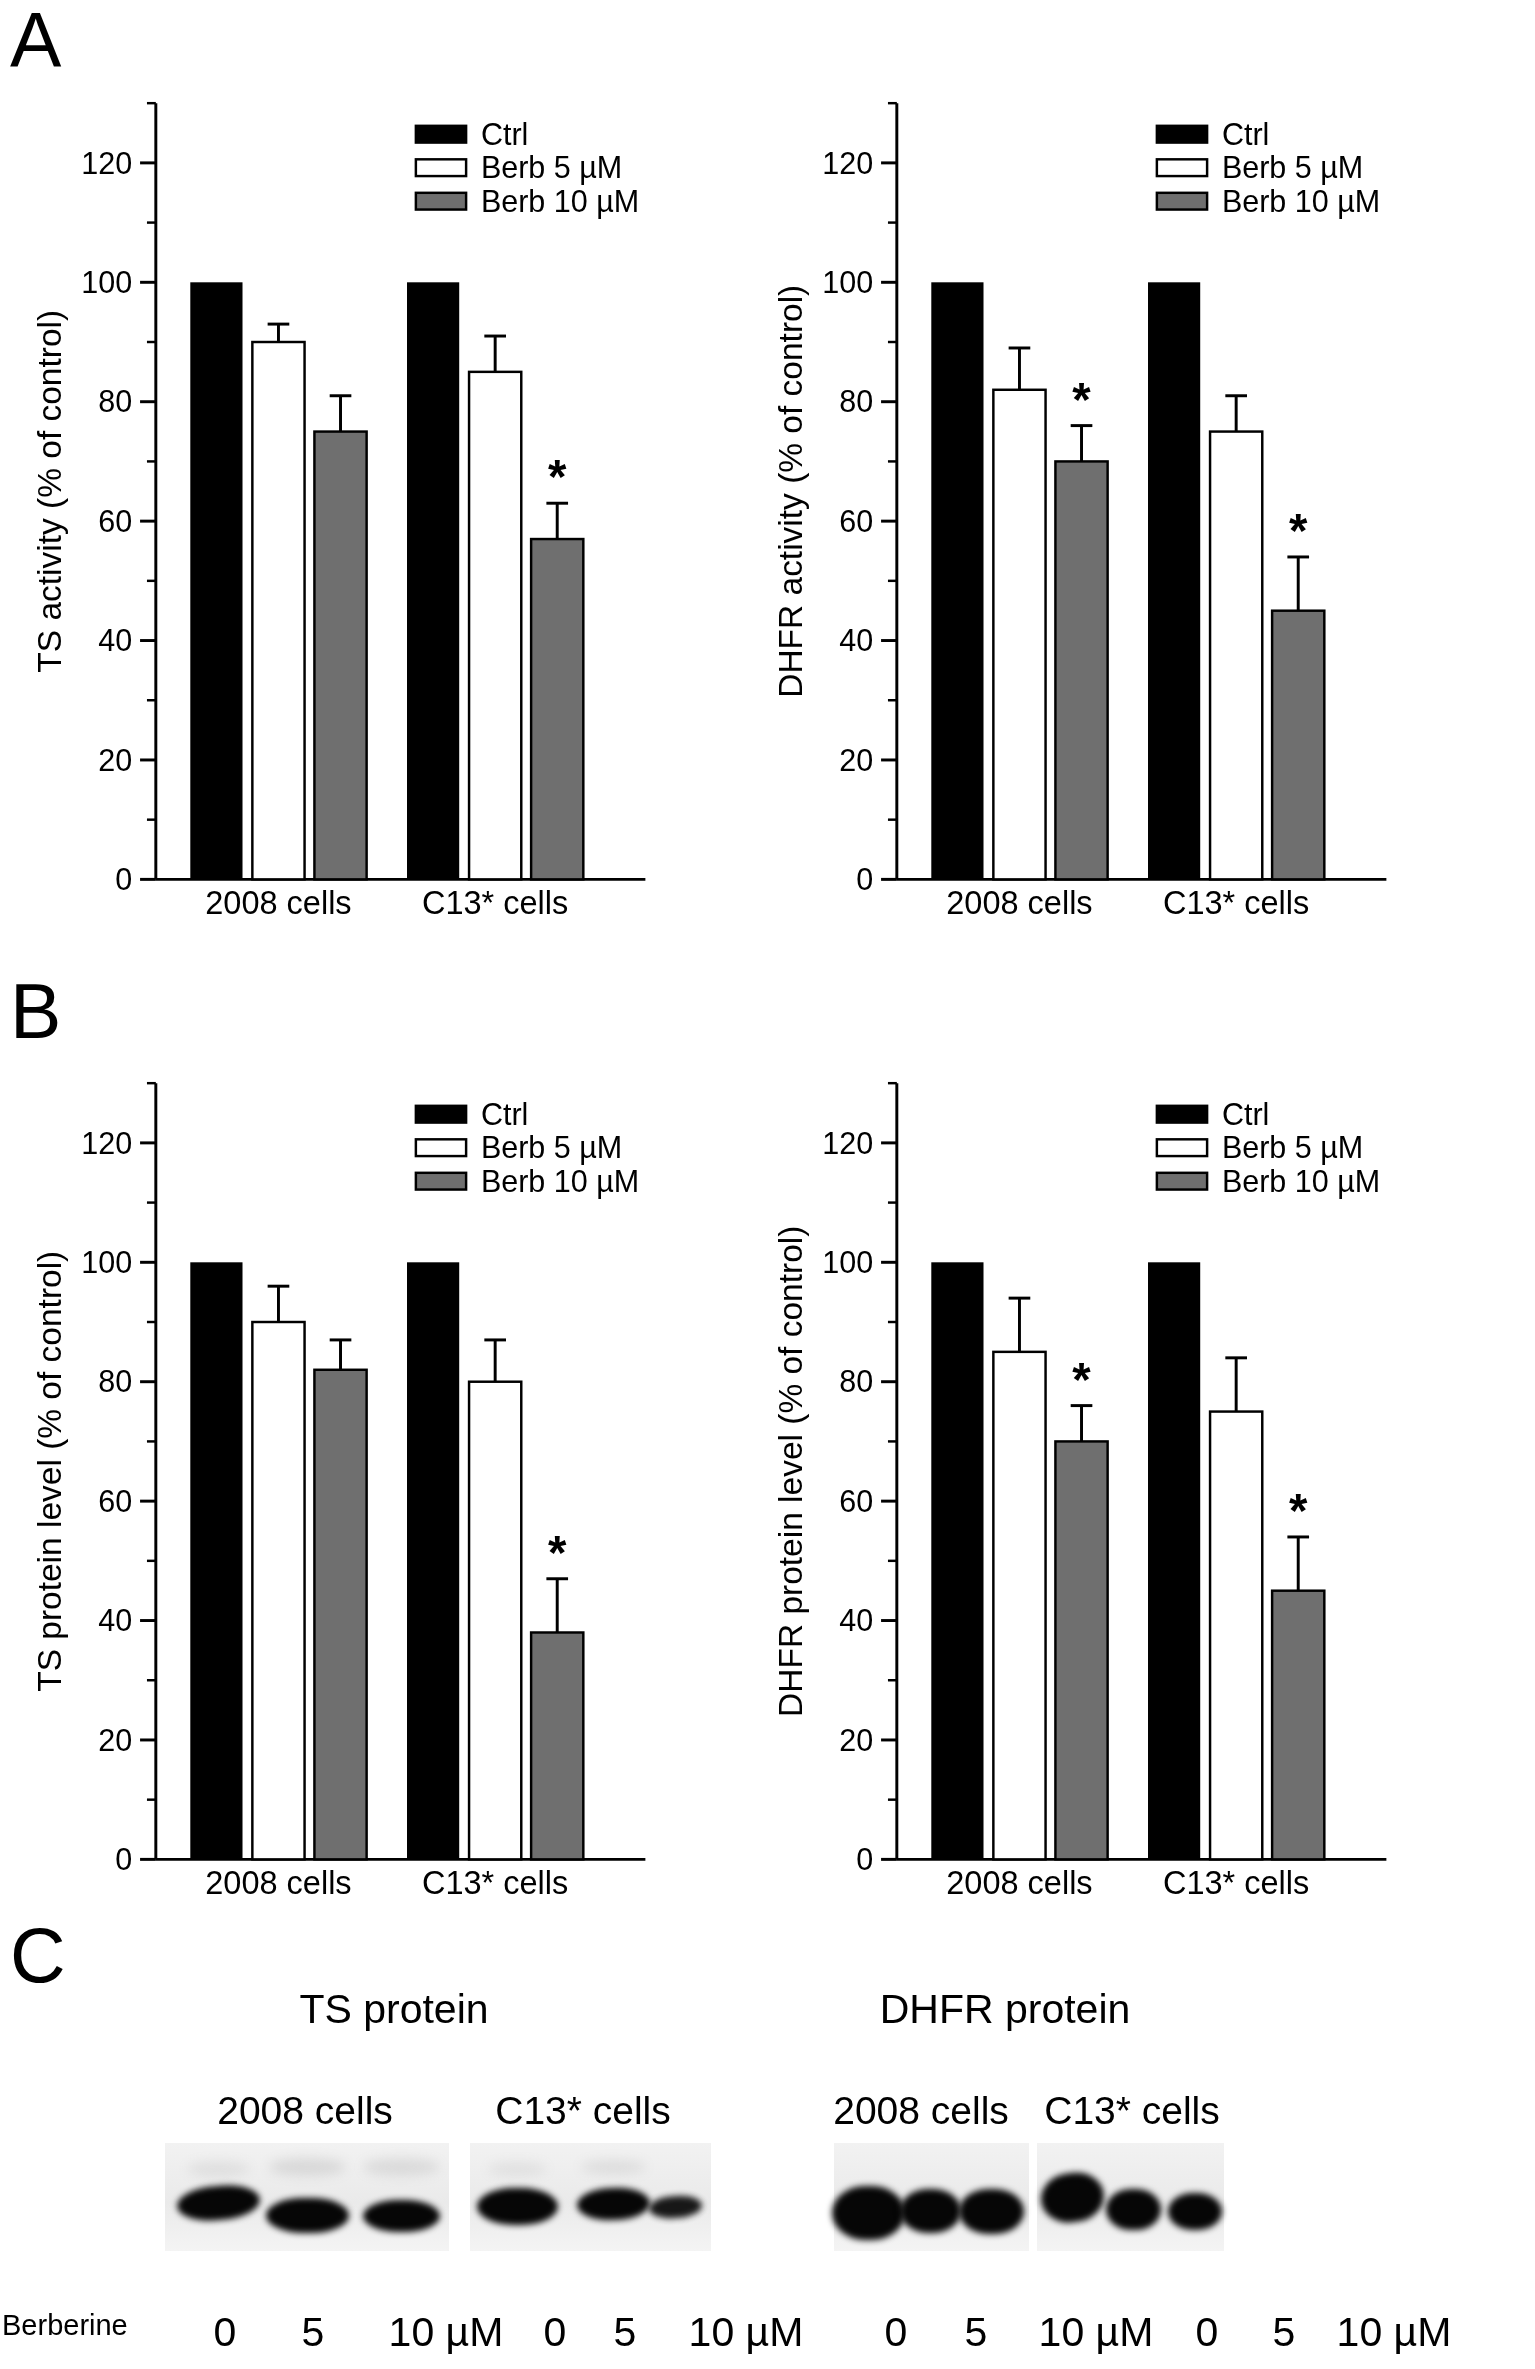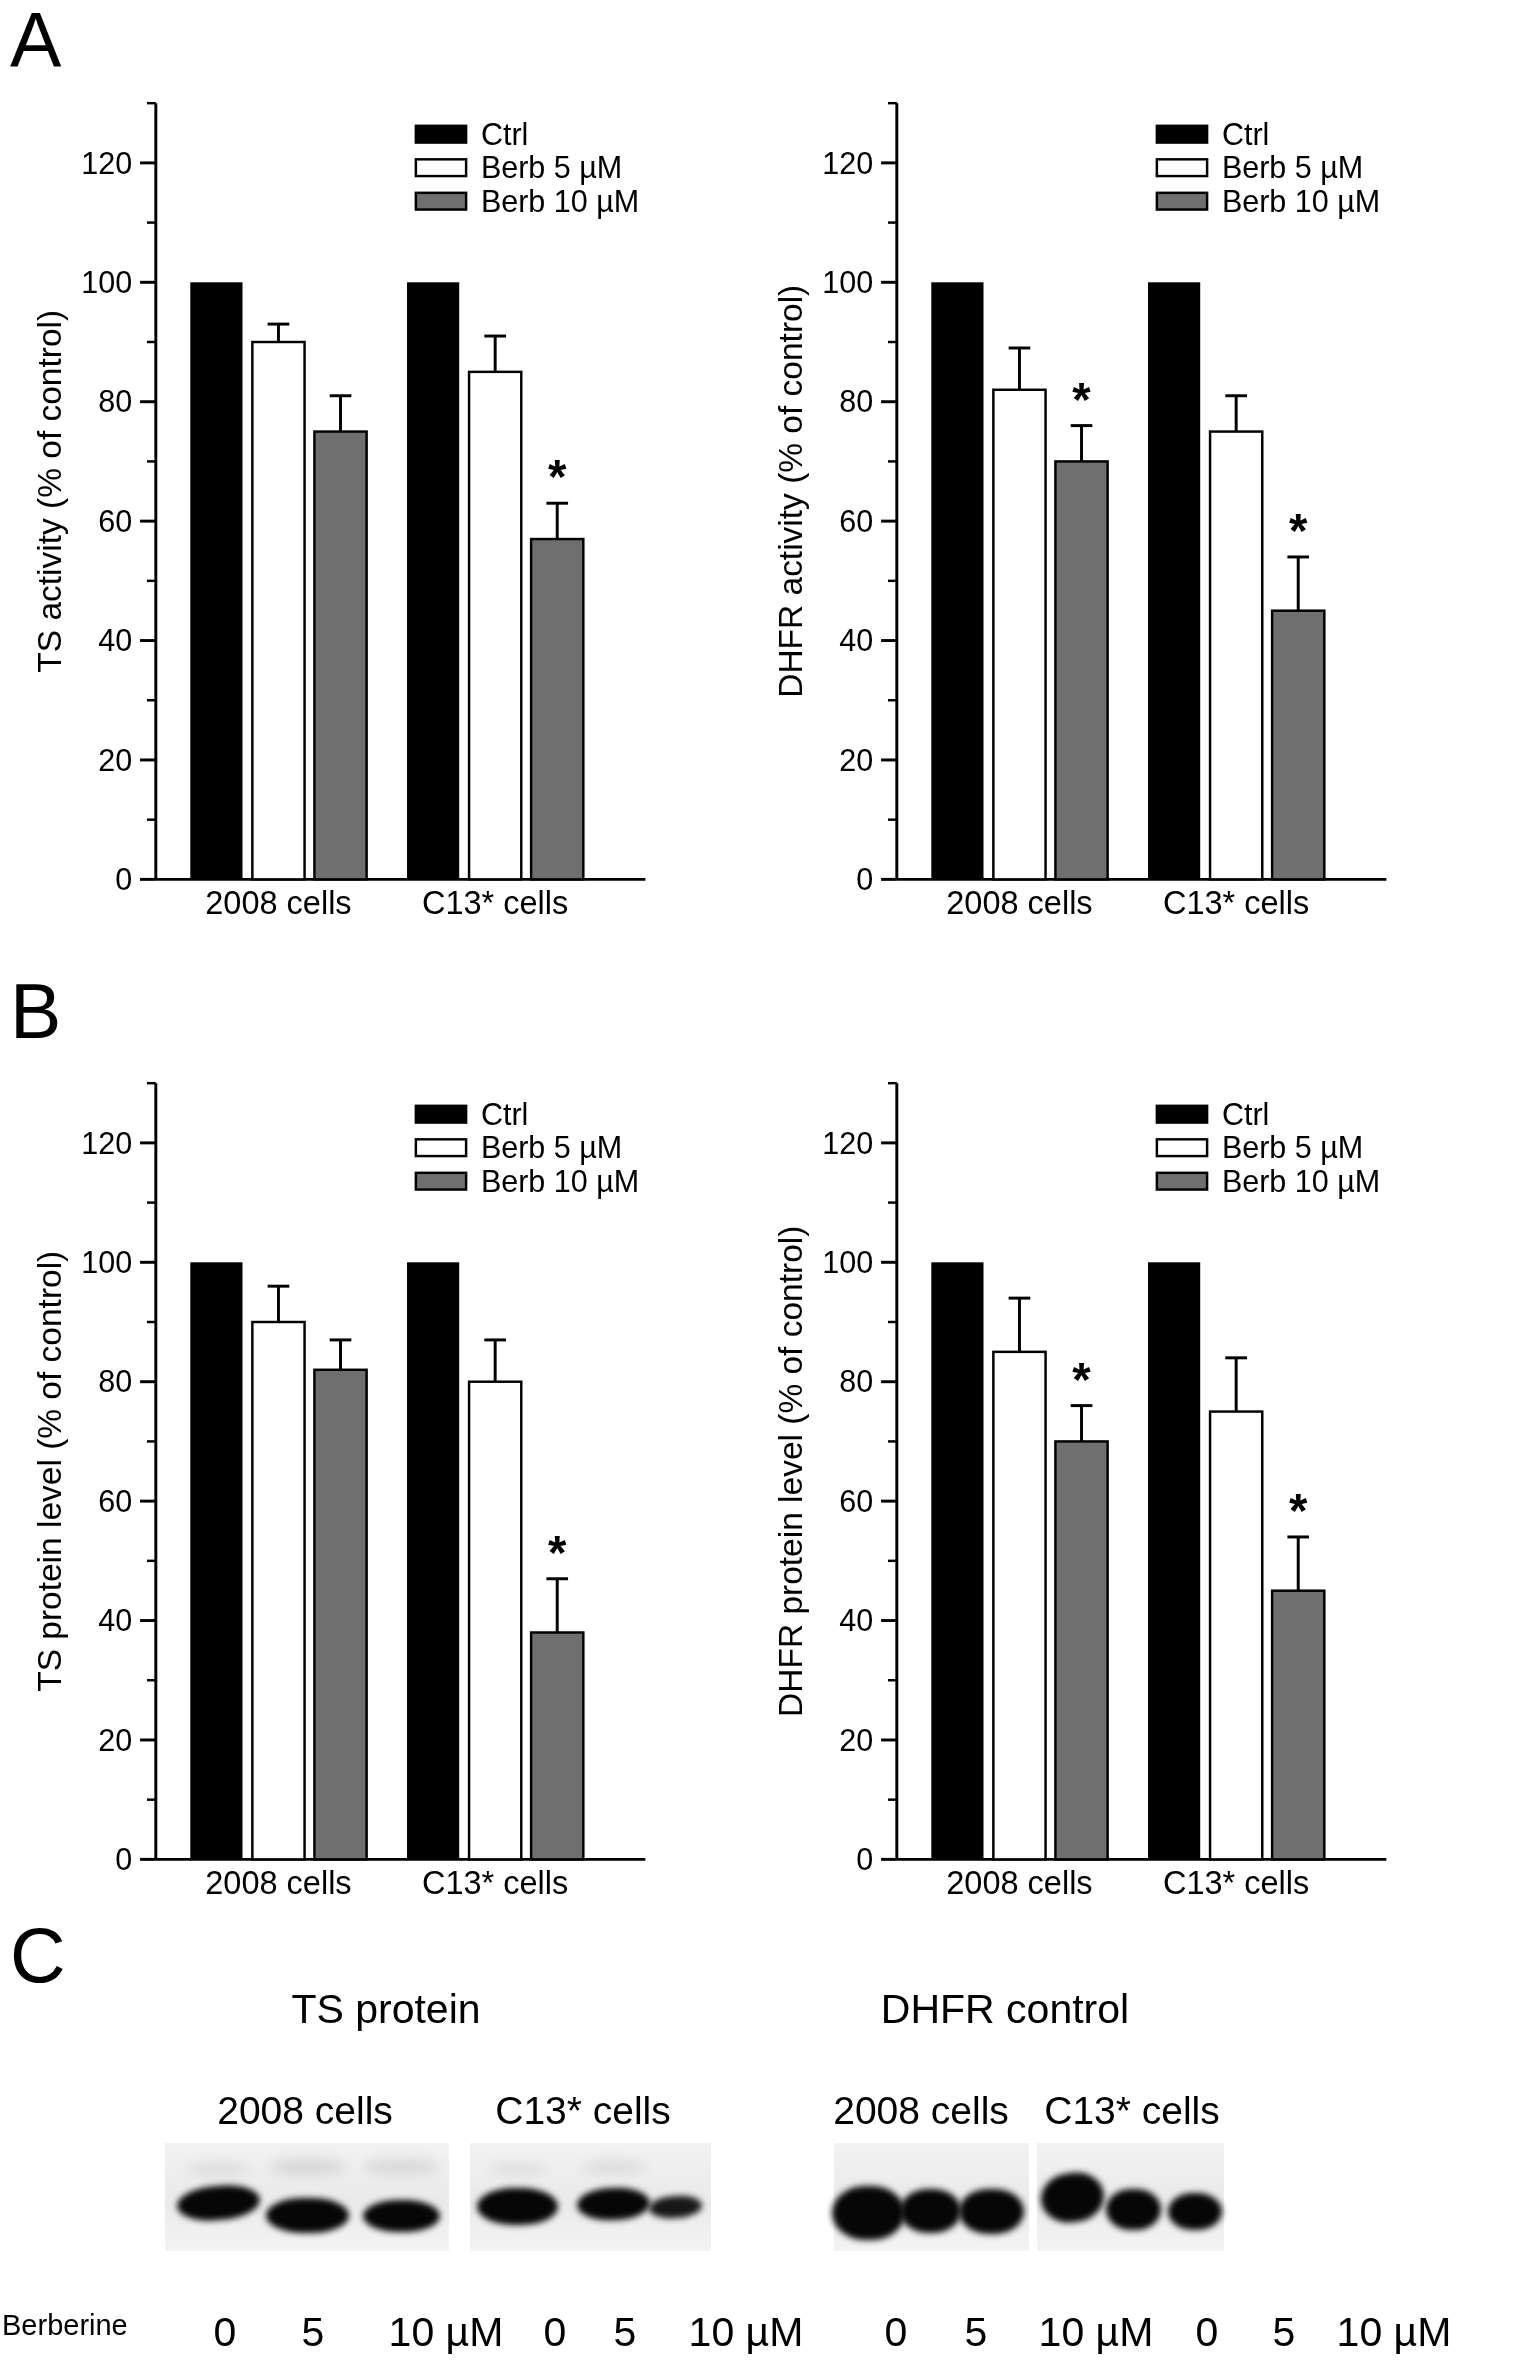--- a/index.html
+++ b/index.html
@@ -235,22 +235,22 @@
           <rect x="422" y="78" width="51" height="17" fill="#000000" stroke="#000" stroke-width="2.5"></rect>
           <text x="488" y="86.5" dy="0.35em" font-size="31" fill="#000">Ctrl</text>
           <rect x="422" y="112" width="51" height="17" fill="#ffffff" stroke="#000" stroke-width="2.5"></rect>
           <text x="488" y="120.5" dy="0.35em" font-size="31" fill="#000">Berb 5 µM</text>
           <rect x="422" y="146" width="51" height="17" fill="#6f6f6f" stroke="#000" stroke-width="2.5"></rect>
           <text x="488" y="154.5" dy="0.35em" font-size="31" fill="#000">Berb 10 µM</text>
         </g>
       </svg></div>
 
   <div id="panel-c">
-      <div class="abs cx blot-title" style="left: 386px; top: 1986px;">TS protein</div>
-      <div class="abs cx blot-title" style="left: 1005px; top: 1986px;">DHFR control</div>
+      <div class="abs cx blot-title" style="left: 394px; top: 1986px;">TS protein</div>
+      <div class="abs cx blot-title" style="left: 1005px; top: 1986px;">DHFR protein</div>
       <div class="abs cx cell-label" style="left: 305px; top: 2089px;">2008 cells</div>
       <div class="strip" style="left: 165px; top: 2143px; width: 284px; height: 108px;"></div>
       <div class="smear" style="left: 187px; top: 2161px; width: 63px; height: 15.8px; opacity: 0.15;"></div>
       <div class="smear" style="left: 269px; top: 2158px; width: 77px; height: 17.7px; opacity: 0.22;"></div>
       <div class="smear" style="left: 363px; top: 2158px; width: 77px; height: 17.7px; opacity: 0.2;"></div>
       <div class="band" style="left: 177px; top: 2186px; width: 83px; height: 34px; opacity: 1; transform: rotate(-5deg);"></div>
       <div class="band" style="left: 266px; top: 2198px; width: 83px; height: 35px; opacity: 1; transform: rotate(0deg);"></div>
       <div class="band" style="left: 363px; top: 2200px; width: 77px; height: 31.5px; opacity: 1; transform: rotate(0deg);"></div>
       <div class="abs cx lane-label" style="left: 225px; top: 2309px;">0</div>
       <div class="abs cx lane-label" style="left: 313px; top: 2309px;">5</div>

